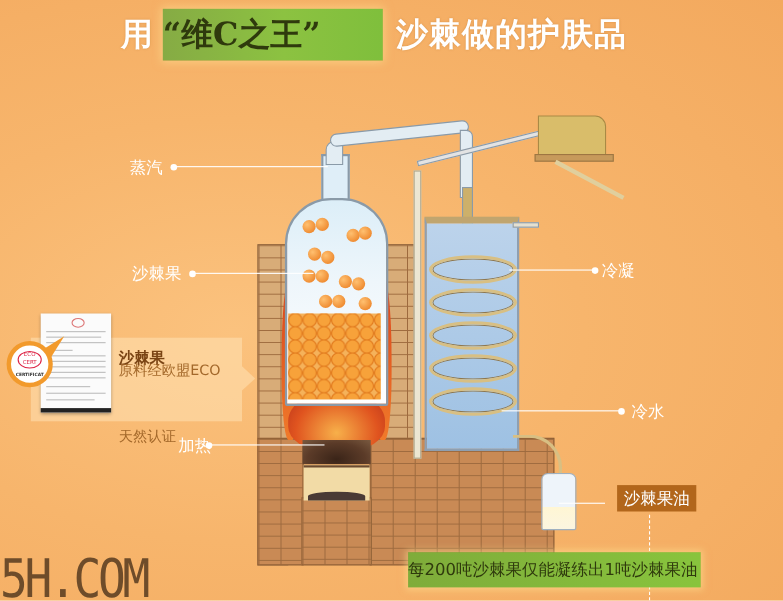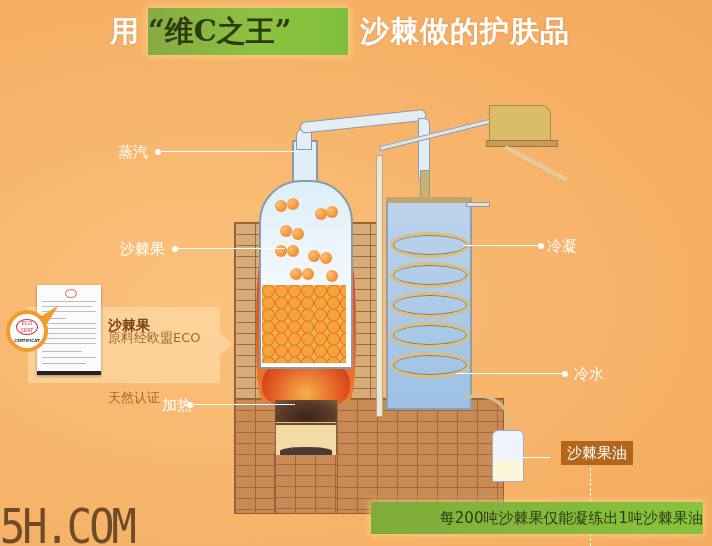--- a/index.html
+++ b/index.html
@@ -110,24 +110,24 @@
 
   
   .oil-label {
     position:absolute; left:561px; top:441px; padding:0 6px; height:24px; line-height:24px;
     background:#b2661b; color:#fff; font-size:15px;
   }
   .dashed-v { position:absolute; left:590px; top:468px; width:0; height:78px; border-left:1px dashed #fff; }
 
   
   .footer-note {
-    position:absolute; left:371px; top:502px; width:332px; height:32px;
+    position:absolute; left:371px; top:502px; width:266px; height:32px;
     background: linear-gradient(90deg,#7fac3a,#88c43d);
     box-shadow: 0 0 6px 2px rgba(255,230,150,0.5);
-    color:#2f3a0d; font-size:15px; line-height:32px; text-align:right;
+    color:#2f3a0d; font-size:15px; line-height:32px; text-align:left;
   }
   .watermark {
     position:absolute; left:0; top:500px; font-family:"DejaVu Sans Mono", monospace;
     font-size:42px; line-height:46px; color:#6e4c2a; letter-spacing:-3px; transform:scaleY(1.15); transform-origin:top left;
   }
 </style>
 </head>
 <body>
 
 <div class="title-left">用</div>

